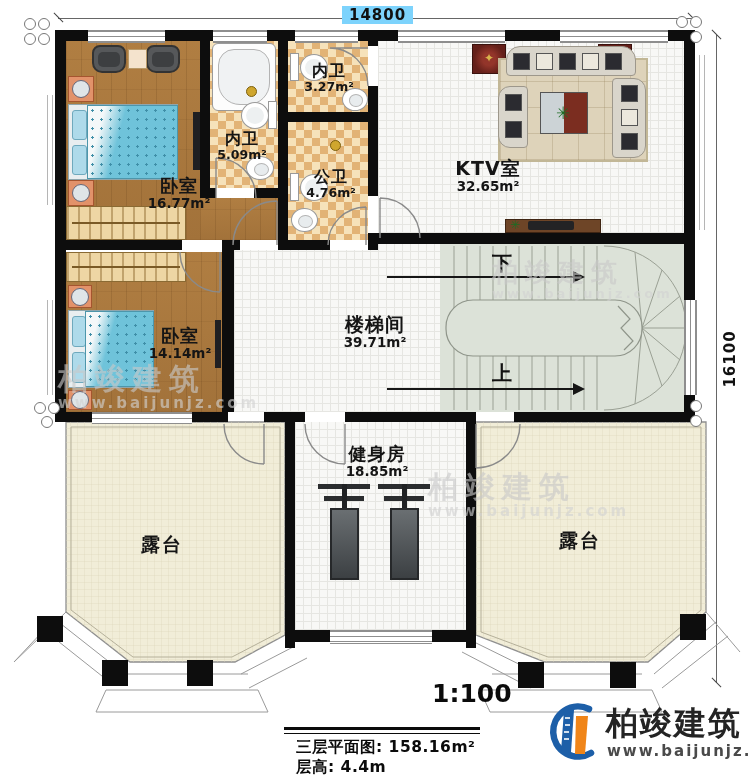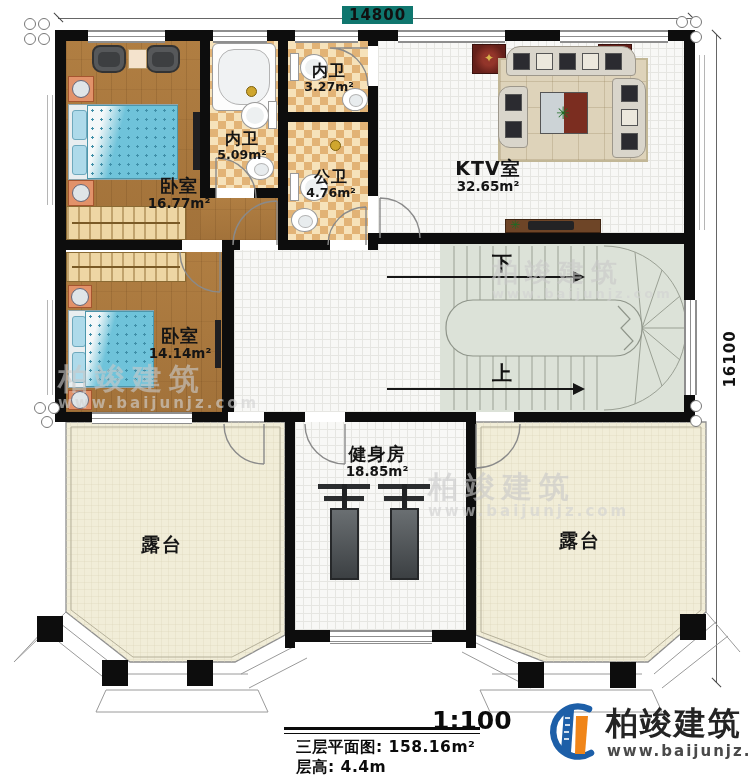--- a/index.html
+++ b/index.html
@@ -78,21 +78,21 @@
   .rlabel .nm{font-size:18px;font-weight:bold;letter-spacing:1px;display:block;}
   .rlabel .ar{font-size:13.5px;font-weight:bold;display:block;}
   .tlabel{font-size:19px;font-weight:bold;letter-spacing:2px;}
   .updown{position:absolute;font-size:20px;font-weight:bold;}
   .sarrow{position:absolute;height:0;border-top:2px solid #161616;}
   .sarrow:after{content:'';position:absolute;right:-12px;top:-7px;border-left:12px solid #161616;
      border-top:6px solid transparent;border-bottom:6px solid transparent;}
   
   .dimline{position:absolute;background:#666;}
   .tick{position:absolute;width:13px;height:1px;background:#444;transform:rotate(45deg);}
-  .dimtext{position:absolute;font-size:15px;font-weight:bold;background:#0f766e;padding:0 7px;letter-spacing:1px;}
+  .dimtext{position:absolute;font-size:15px;font-weight:bold;background:#7dd3fc;padding:0 7px;letter-spacing:1px;}
   
   .wm{position:absolute;color:#c9c9c9;opacity:.62;line-height:1.1;white-space:nowrap;}
   .wm .n{font-weight:bold;letter-spacing:7px;display:block;}
   .wm .u{font-weight:bold;letter-spacing:3px;display:block;color:#d2d2d2;}
   
   .title-cn{position:absolute;font-size:33px;font-weight:bold;letter-spacing:4px;color:#0b0b0b;}
   .title-scale{position:absolute;font-size:25px;font-weight:bold;color:#0b0b0b;}
   .uline{position:absolute;background:#0b0b0b;}
   .tinfo{position:absolute;font-size:15.5px;font-weight:bold;color:#0b0b0b;letter-spacing:.5px;}
   .logo-name{position:absolute;font-size:32px;font-weight:900;color:#242424;letter-spacing:2px;}
@@ -405,20 +405,24 @@
     <span class="ar" style="font-size:12.5px;">3.27m²</span>
   </div>
   <div class="rlabel" style="left:300px;top:168px;width:62px;">
     <span class="nm" style="font-size:16px;">公卫</span>
     <span class="ar" style="font-size:12.5px;">4.76m²</span>
   </div>
   <div class="rlabel" style="left:448px;top:158px;width:80px;">
     <span class="nm" style="font-size:19px;">KTV室</span>
     <span class="ar">32.65m²</span>
   </div>
+  <div class="rlabel" style="left:330px;top:314px;width:90px;">
+    <span class="nm" style="font-size:19px;">楼梯间</span>
+    <span class="ar">39.71m²</span>
+  </div>
   <div class="rlabel" style="left:138px;top:326px;width:84px;">
     <span class="nm">卧室</span>
     <span class="ar">14.14m²</span>
   </div>
   <div class="rlabel" style="left:330px;top:444px;width:94px;">
     <span class="nm">健身房</span>
     <span class="ar">18.85m²</span>
   </div>
   <div class="rlabel tlabel" style="left:130px;top:534px;width:64px;">露台</div>
   <div class="rlabel tlabel" style="left:548px;top:530px;width:64px;">露台</div>
@@ -429,21 +433,21 @@
   </div>
   <div class="wm" style="left:492px;top:258px;">
     <span class="n" style="font-size:26px;">柏竣建筑</span>
     <span class="u" style="font-size:13px;">www.baijunjz.com</span>
   </div>
   <div class="wm" style="left:428px;top:470px;">
     <span class="n" style="font-size:30px;">柏竣建筑</span>
     <span class="u" style="font-size:15px;">www.baijunjz.com</span>
   </div>
 
-  <div class="title-scale" style="left:432px;top:706px;">1:100</div>
+  <div class="title-scale" style="left:432px;top:679px;">1:100</div>
   <div class="uline" style="left:284px;top:727px;width:196px;height:3px;"></div>
   <div class="uline" style="left:284px;top:733px;width:196px;height:1px;"></div>
   <div class="tinfo" style="left:296px;top:737px;">三层平面图: 158.16m²</div>
   <div class="tinfo" style="left:296px;top:757px;">层高: 4.4m</div>
 
   <svg style="left:543px;top:700px;" width="58" height="64" viewBox="0 0 58 64">
     <path d="M46,9 A25,25 0 1 0 48,53" fill="none" stroke="#1d5fa8" stroke-width="6.5" stroke-linecap="round"></path>
     <polygon points="21,10 31,10 28,52 18,52" fill="#1d5fa8"></polygon>
     <polygon points="33,16 45,16 42,54 32,54" fill="#f08519"></polygon>
     <g stroke="#fff" stroke-width="1.6">

